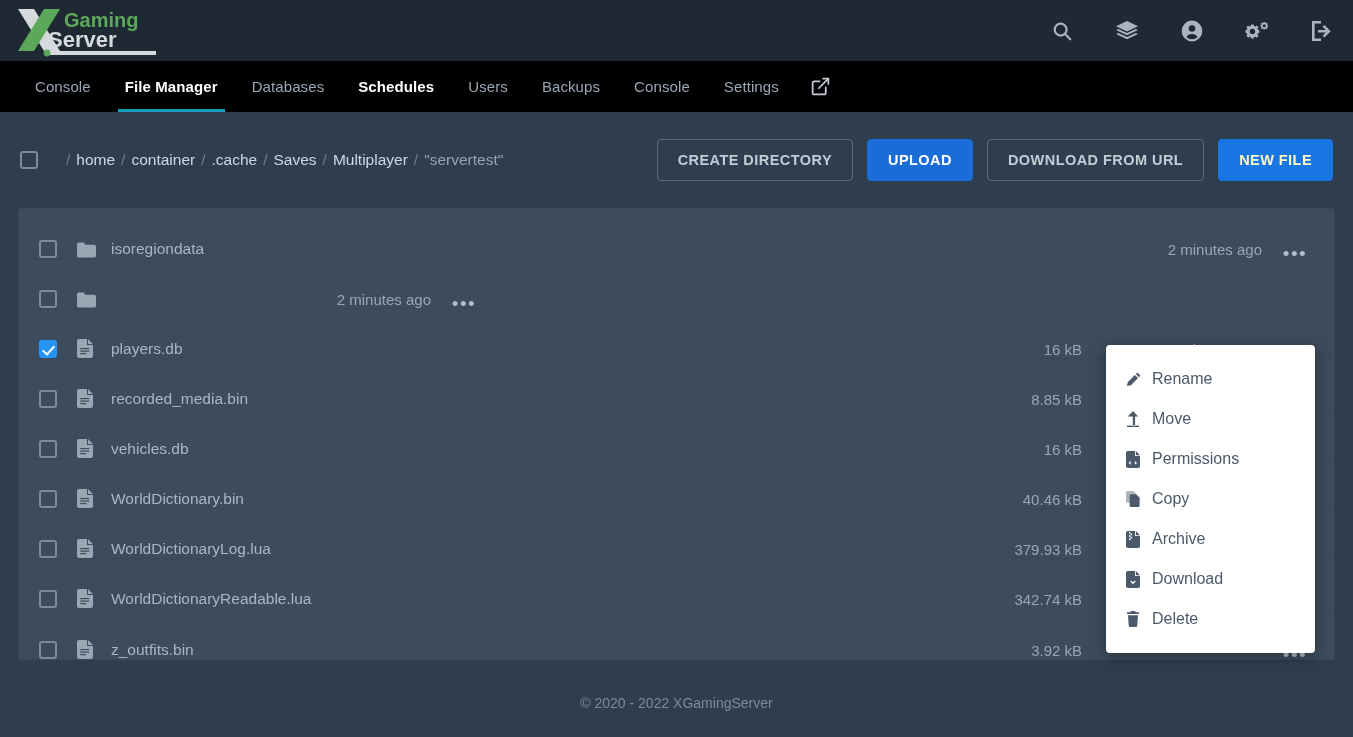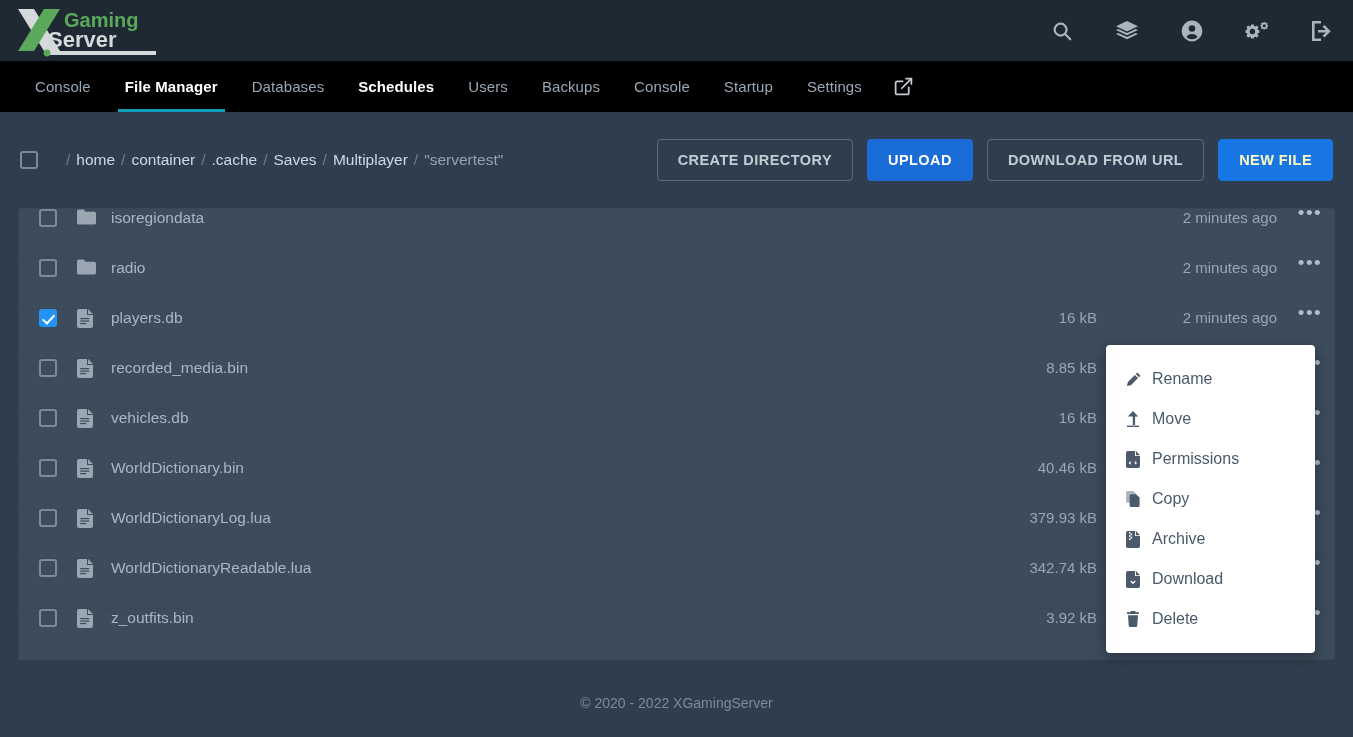--- a/index.html
+++ b/index.html
@@ -140,23 +140,23 @@
   
   .table {
     border: 1px solid #384859;
     border-radius: 3px;
     overflow: visible;
     background: #3c4c5c;
   }
   .row {
     height: 50px;
     display: flex;
-    align-items: flex-start;
+    align-items: flex-end;
     border-bottom: 1px solid #34445380;
-    padding: 0 1px 0 20px;
+    padding: 0 16px 0 20px;
     cursor: pointer;
     position: relative;
   }
   .row:last-child { border-bottom: none; }
   .row .chk { margin-right: 20px; }
   .ficon {
     width: 22px;
     color: #9aa6b2;
     display: flex; align-items: center;
     margin-right: 12px;
@@ -301,21 +301,20 @@
 </div>
 
 <div class="navbar">
   <div class="tab">Console</div>
   <div class="tab active">File Manager</div>
   <div class="tab">Databases</div>
   <div class="tab semi">Schedules</div>
   <div class="tab">Users</div>
   <div class="tab">Backups</div>
   <div class="tab">Console</div>
-  <div class="tab">Startup</div>
   <div class="tab">Settings</div>
   <div class="tab icon-tab">
     <svg width="21" height="21" viewBox="0 0 24 24" fill="none" stroke="currentColor" stroke-width="2" stroke-linecap="round" stroke-linejoin="round">
       <path d="M18 13v6a2 2 0 0 1-2 2H5a2 2 0 0 1-2-2V8a2 2 0 0 1 2-2h6"></path>
       <polyline points="15 3 21 3 21 9"></polyline>
       <line x1="10" y1="14" x2="21" y2="3"></line>
     </svg>
   </div>
 </div>
 
@@ -362,21 +361,20 @@
       <div class="dots">•••</div>
     </div>
 
     <div class="row">
       <div class="chk"></div>
       <div class="ficon">
         <svg width="19" height="16" viewBox="0 0 20 16" fill="currentColor">
             <path d="M0 2a2 2 0 0 1 2-2h5l2 2.4h9a2 2 0 0 1 2 2V14a2 2 0 0 1-2 2H2a2 2 0 0 1-2-2Z"></path>
           </svg>
       </div>
-      <div class="fname">radio</div>
       <div class="fsize"></div>
       <div class="ftime">2 minutes ago</div>
       <div class="dots">•••</div>
     </div>
 
     <div class="row">
       <div class="chk checked"></div>
       <div class="ficon">
         <svg width="16" height="19" viewBox="0 0 16 19" fill="currentColor">
             <path d="M10 0H2a2 2 0 0 0-2 2v15a2 2 0 0 0 2 2h12a2 2 0 0 0 2-2V6h-6Zm1 0v5h5Z"></path>

